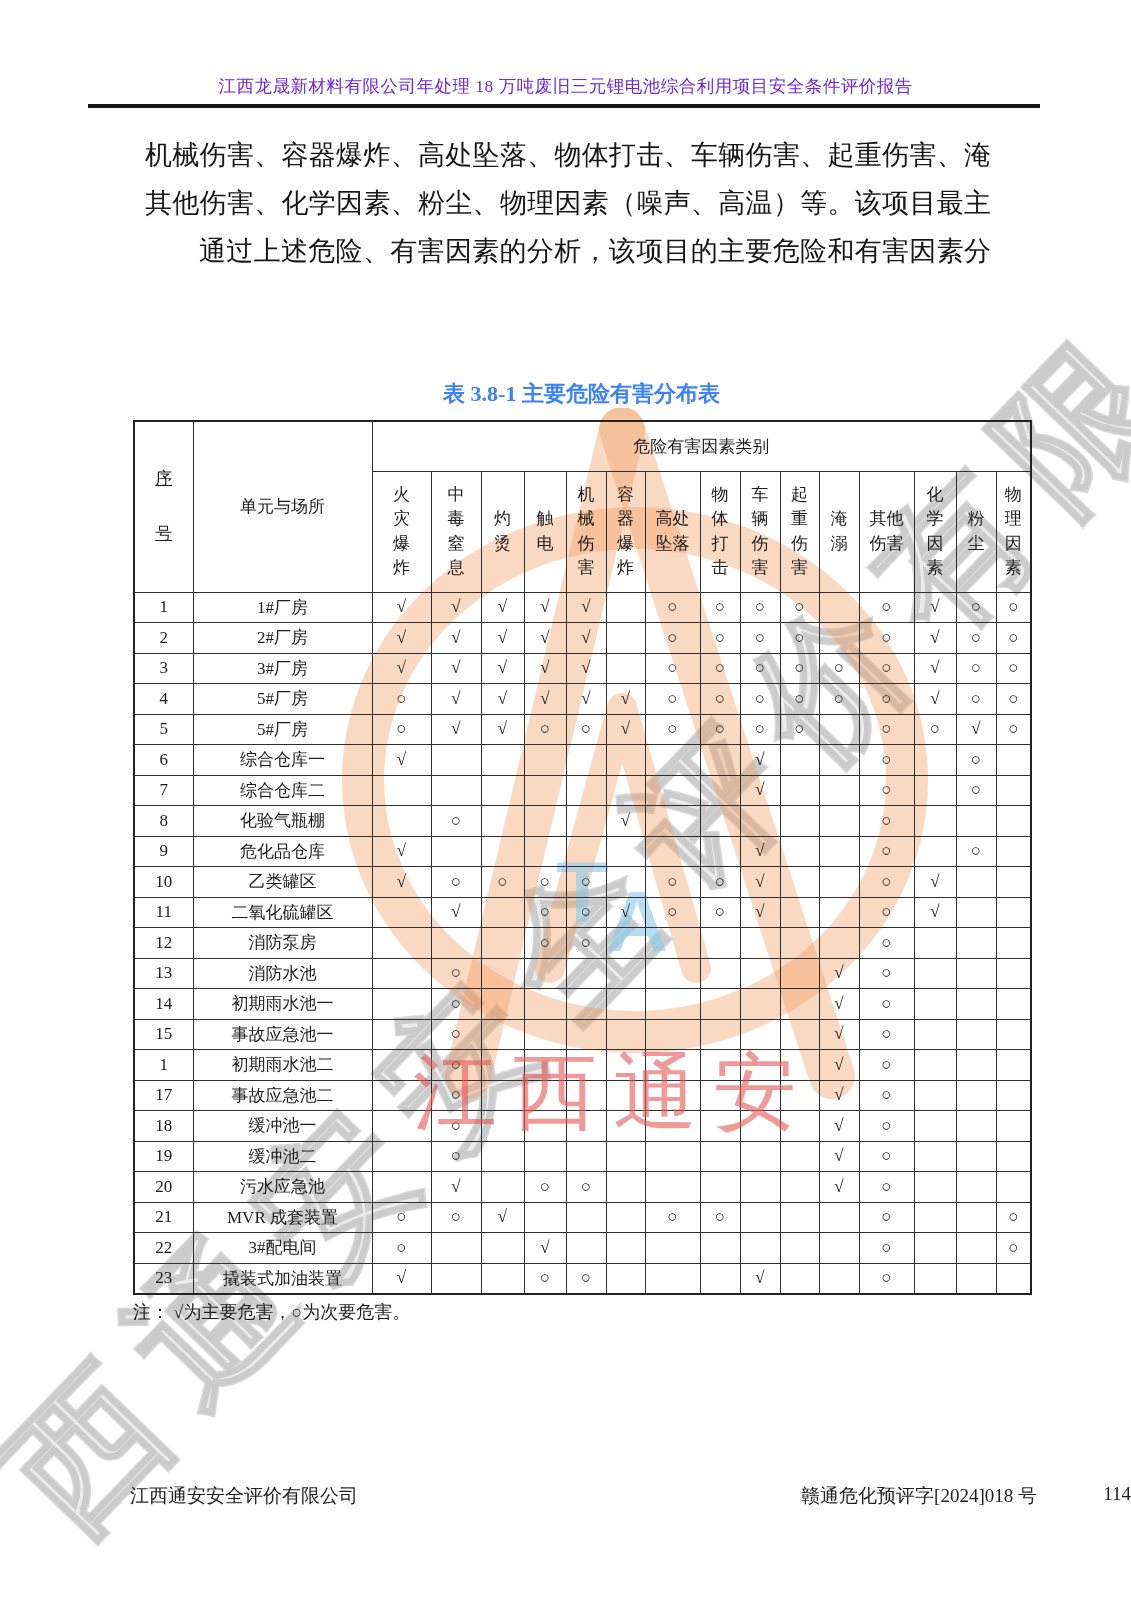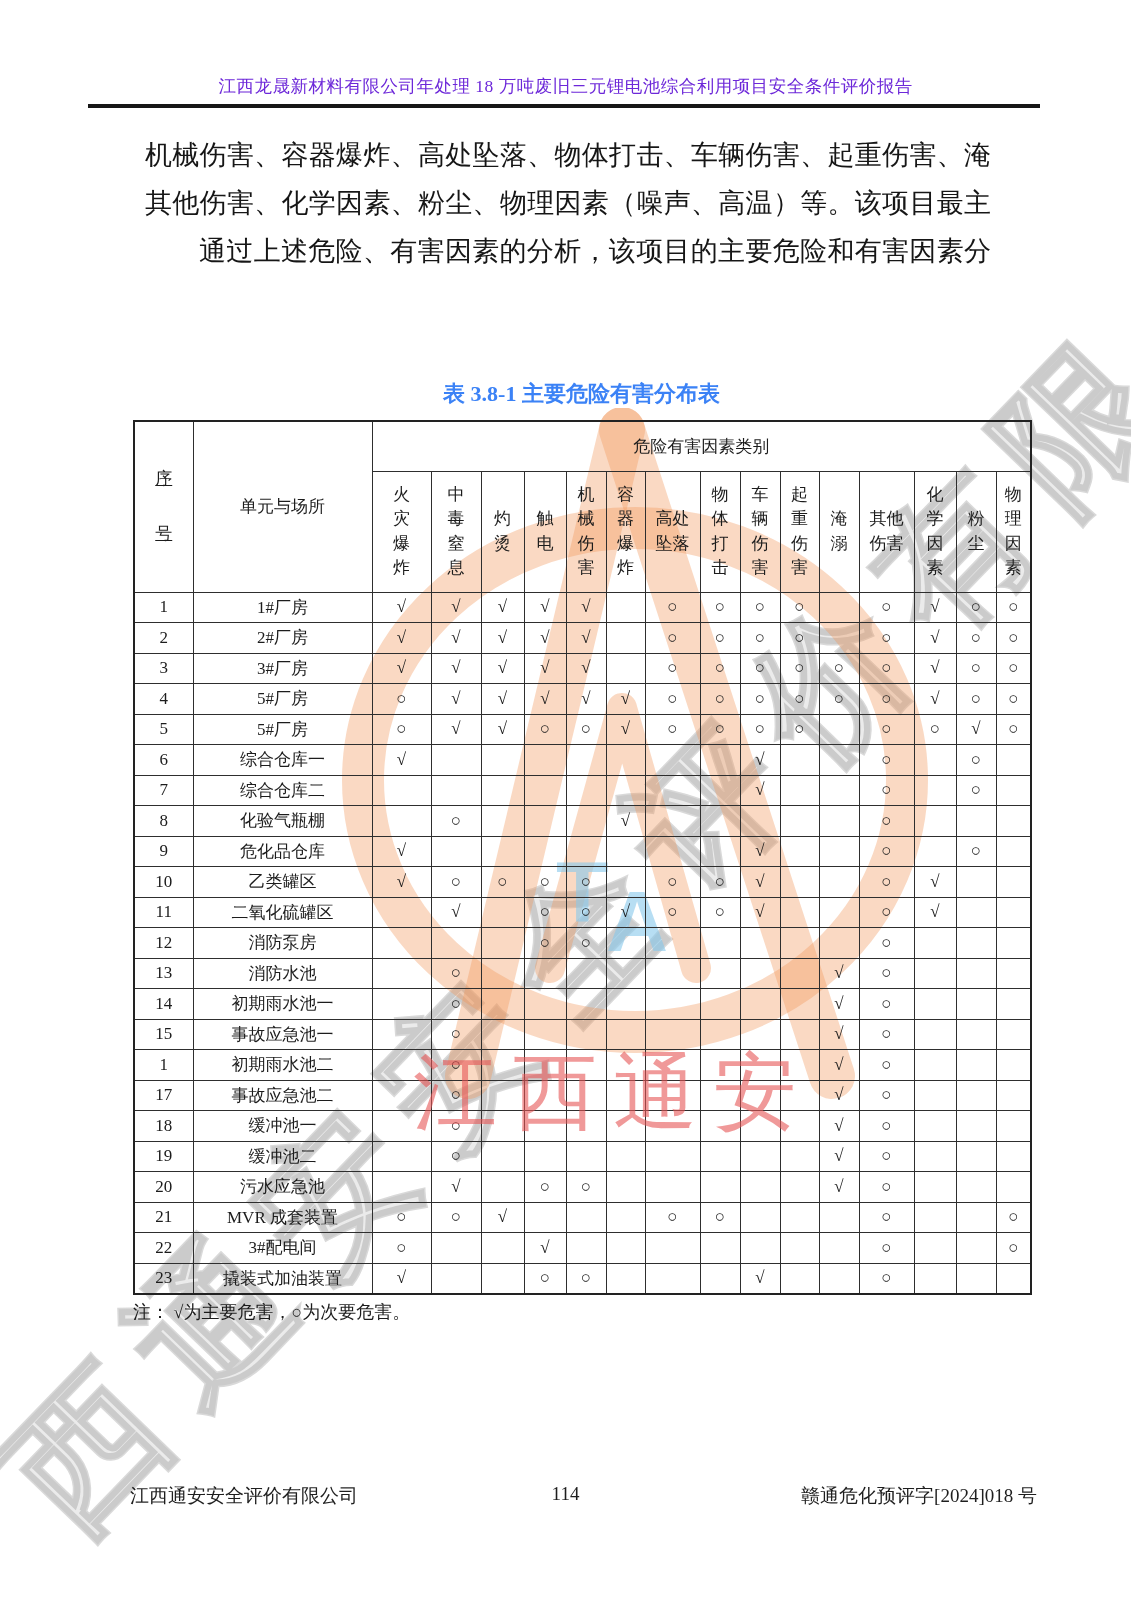--- a/index.html
+++ b/index.html
@@ -38,21 +38,21 @@
     vertical-align:middle;}
   .vh.w2{width:2.36em;}
   .vh.gap{line-height:3.2;text-decoration:underline;}
   td.mark-cell{font-size:18px;}
   td.unit-cell{font-size:17.5px;}
 
   .table-note{left:133px;top:1300px;font-size:18px;color:#1c1c1c;z-index:4;}
 
   
   .footer-left{left:130px;top:1483px;font-size:19px;z-index:4;}
-  .footer-page{left:0;top:1483px;width:1131px;text-align:center;font-size:19px;z-index:4;}
+  .footer-page{left:0;top:1483px;width:1131px;text-align:right;font-size:19px;z-index:4;}
   .footer-right{left:0;top:1483px;width:1037px;text-align:right;font-size:19px;z-index:4;}
 
   
   .wm{pointer-events:none;}
   .wm-gray{left:-210px;top:815px;width:1610px;height:220px;z-index:0;
     transform:rotate(-46deg);transform-origin:50% 50%;
     font-size:150px;letter-spacing:28px;white-space:nowrap;text-align:center;
     color:rgba(145,145,145,0.18);-webkit-text-stroke:3px rgba(130,130,130,0.30);
     font-family:"Liberation Sans","DejaVu Sans",sans-serif;font-weight:bold;line-height:220px;}
   .wm-logo{left:340px;top:408px;z-index:0;}

